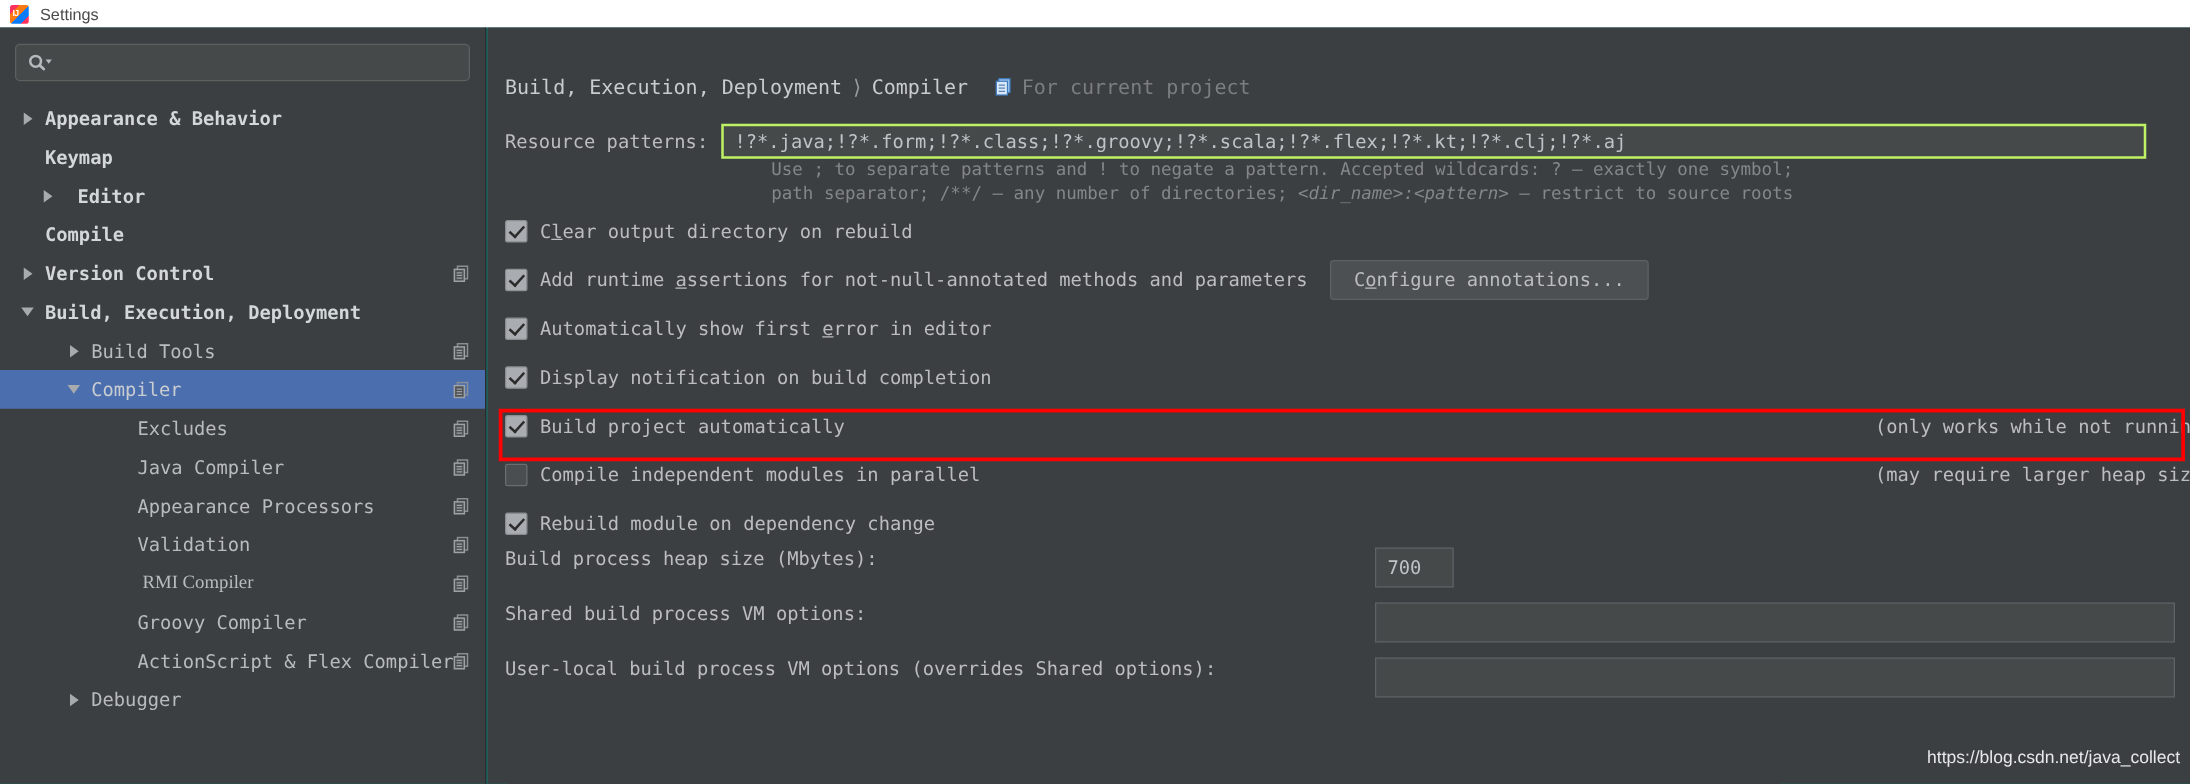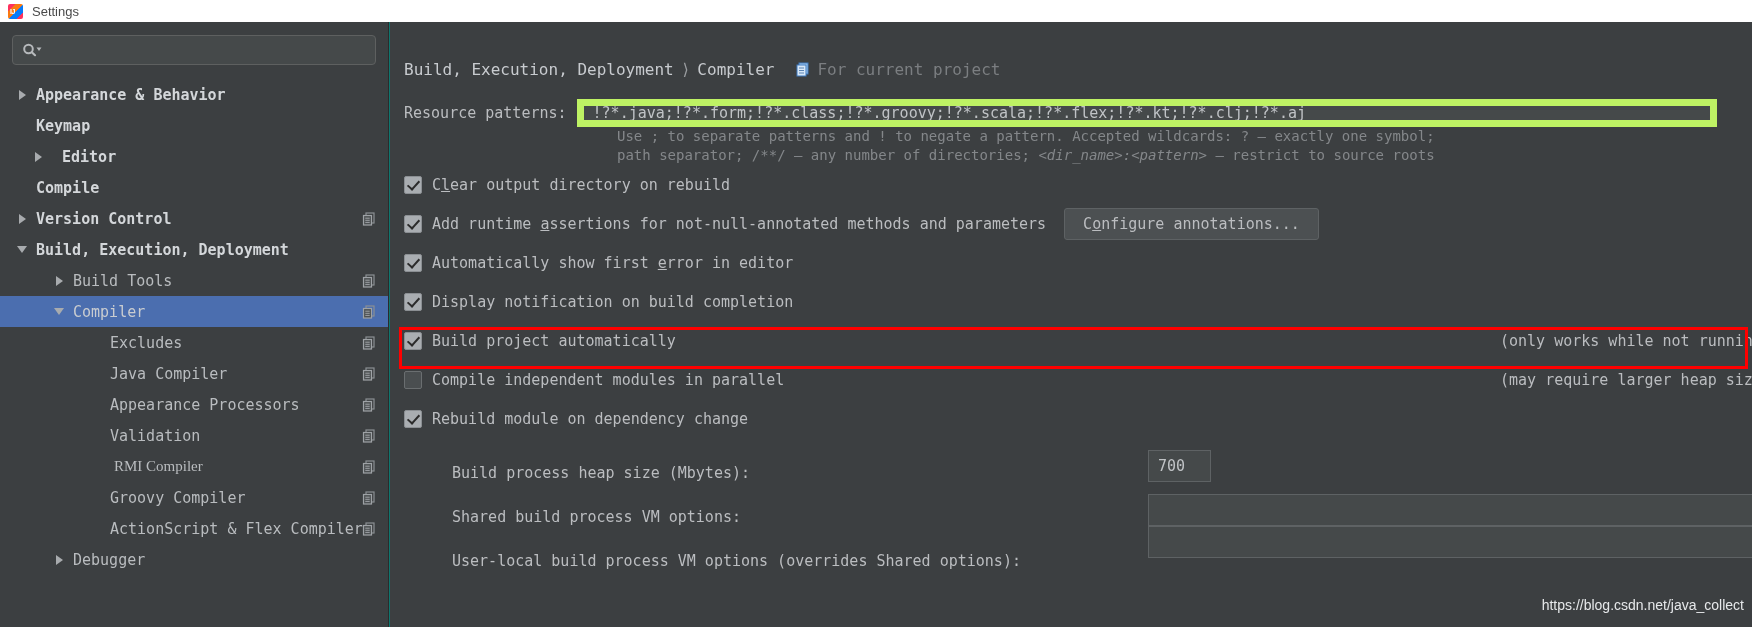--- a/index.html
+++ b/index.html
@@ -147,21 +147,21 @@
   .row-patterns { display: flex; align-items: center; height: 28px; }
   .lbl {
     color: #bbbdc0;
     font-size: 15px;
     white-space: nowrap;
   }
   .patterns-input {
     margin-left: 10px;
     width: 1140px; height: 28px;
     background: #45494a;
-    border: 7px solid #bef264;
+    border: 2px solid #bef264;
     color: #c0c3c6;
     font-family: "DejaVu Sans Mono", monospace;
     font-size: 15px;
     padding-left: 9px;
     outline: none;
   }
 
   .help {
     color: #84878a;
     font-size: 14px;
@@ -218,24 +218,23 @@
     border-radius: 3px;
     color: #bbbdc0;
     font-family: "DejaVu Sans Mono", monospace;
     font-size: 15px;
     display: inline-flex; align-items: center;
     cursor: pointer;
   }
   .btn u { text-decoration: underline; }
 
   .field-row {
-    display: flex; align-items: flex-end;
+    display: flex; align-items: flex-start;
     height: 44px;
     position: relative;
-    margin-left: 48px;
   }
   .heap-input {
     position: absolute; left: 696px;
     width: 63px; height: 32px;
     background: #45494a;
     border: 1px solid #5e6264;
     color: #c0c3c6;
     font-family: "DejaVu Sans Mono", monospace;
     font-size: 15px;
     padding-left: 9px;

